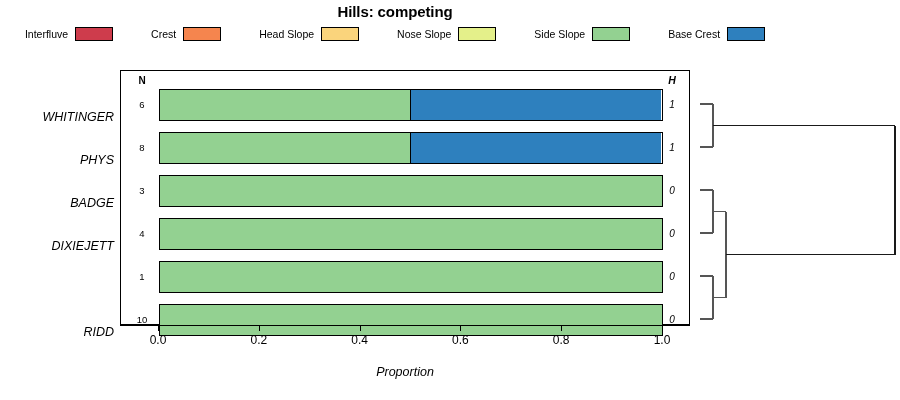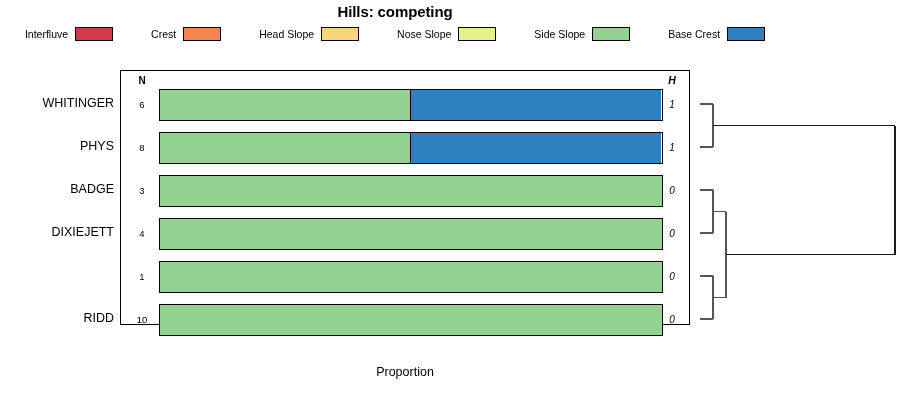--- a/index.html
+++ b/index.html
@@ -116,21 +116,21 @@
   .ylabel {
     position: absolute;
     right: 0;
     width: 112px;
     text-align: right;
     font-size: 12.5px;
     color: #000;
     white-space: nowrap;
   }
   .ylabel.bold { font-weight: bold; }
-  #yaxis { position: absolute; left: 0; top: 70px; width: 114px; height: 255px; }
+  #yaxis { position: absolute; left: 0; top: 84px; width: 114px; height: 255px; font-style: italic; }
 
   
   #xaxis { position: absolute; left: 120px; top: 325px; width: 570px; height: 40px; }
   #xaxis-line {
     position: absolute; left: 0; top: 0;
     width: 570px; height: 1px; background: #000;
   }
   .xtick {
     position: absolute; top: 0;
     width: 1px; height: 6px; background: #000;
@@ -141,20 +141,21 @@
     text-align: center;
     font-size: 12px; color: #000;
   }
   #xaxis-title {
     position: absolute;
     left: 120px; top: 365px;
     width: 570px;
     text-align: center;
     font-size: 12.5px;
     color: #000;
+    font-style: italic;
   }
 
   
   #dendrogram {
     position: absolute;
     left: 695px; top: 70px;
     width: 205px; height: 255px;
   }
 </style>
 </head>
@@ -229,20 +230,35 @@
       </div>
       <div class="n-value" style="top: 200px;">1</div>
       <div class="h-value" style="top: 200px;">0</div>
       <div class="bar-row" style="top: 233px;">
         <div class="bar-seg" style="width: 100%; background: rgb(147, 209, 145);"></div>
       </div>
       <div class="n-value" style="top: 243px;">10</div>
       <div class="h-value" style="top: 243px;">0</div>
     </div>
 
+  <div id="xaxis">
+    <div id="xaxis-line"></div>
+  <div class="xtick" style="left: 38px;"></div>
+      <div class="xticklabel" style="left: 38px;">0.0</div>
+      <div class="xtick" style="left: 138.8px;"></div>
+      <div class="xticklabel" style="left: 138.8px;">0.2</div>
+      <div class="xtick" style="left: 239.6px;"></div>
+      <div class="xticklabel" style="left: 239.6px;">0.4</div>
+      <div class="xtick" style="left: 340.4px;"></div>
+      <div class="xticklabel" style="left: 340.4px;">0.6</div>
+      <div class="xtick" style="left: 441.2px;"></div>
+      <div class="xticklabel" style="left: 441.2px;">0.8</div>
+      <div class="xtick" style="left: 542px;"></div>
+      <div class="xticklabel" style="left: 542px;">1.0</div>
+    </div>
   <div id="xaxis-title">Proportion</div>
 
   <div id="dendrogram"><svg width="205" height="255">
         <line x1="5" y1="34" x2="18" y2="34" stroke="#555555" stroke-width="1.2" shape-rendering="crispEdges"></line>
         <line x1="5" y1="77" x2="18" y2="77" stroke="#555555" stroke-width="1.2" shape-rendering="crispEdges"></line>
         <line x1="18" y1="34" x2="18" y2="77" stroke="#555555" stroke-width="1.2" shape-rendering="crispEdges"></line>
         <line x1="5" y1="120" x2="18" y2="120" stroke="#555555" stroke-width="1.2" shape-rendering="crispEdges"></line>
         <line x1="5" y1="163" x2="18" y2="163" stroke="#555555" stroke-width="1.2" shape-rendering="crispEdges"></line>
         <line x1="18" y1="120" x2="18" y2="163" stroke="#555555" stroke-width="1.2" shape-rendering="crispEdges"></line>
         <line x1="5" y1="206" x2="18" y2="206" stroke="#555555" stroke-width="1.2" shape-rendering="crispEdges"></line>

